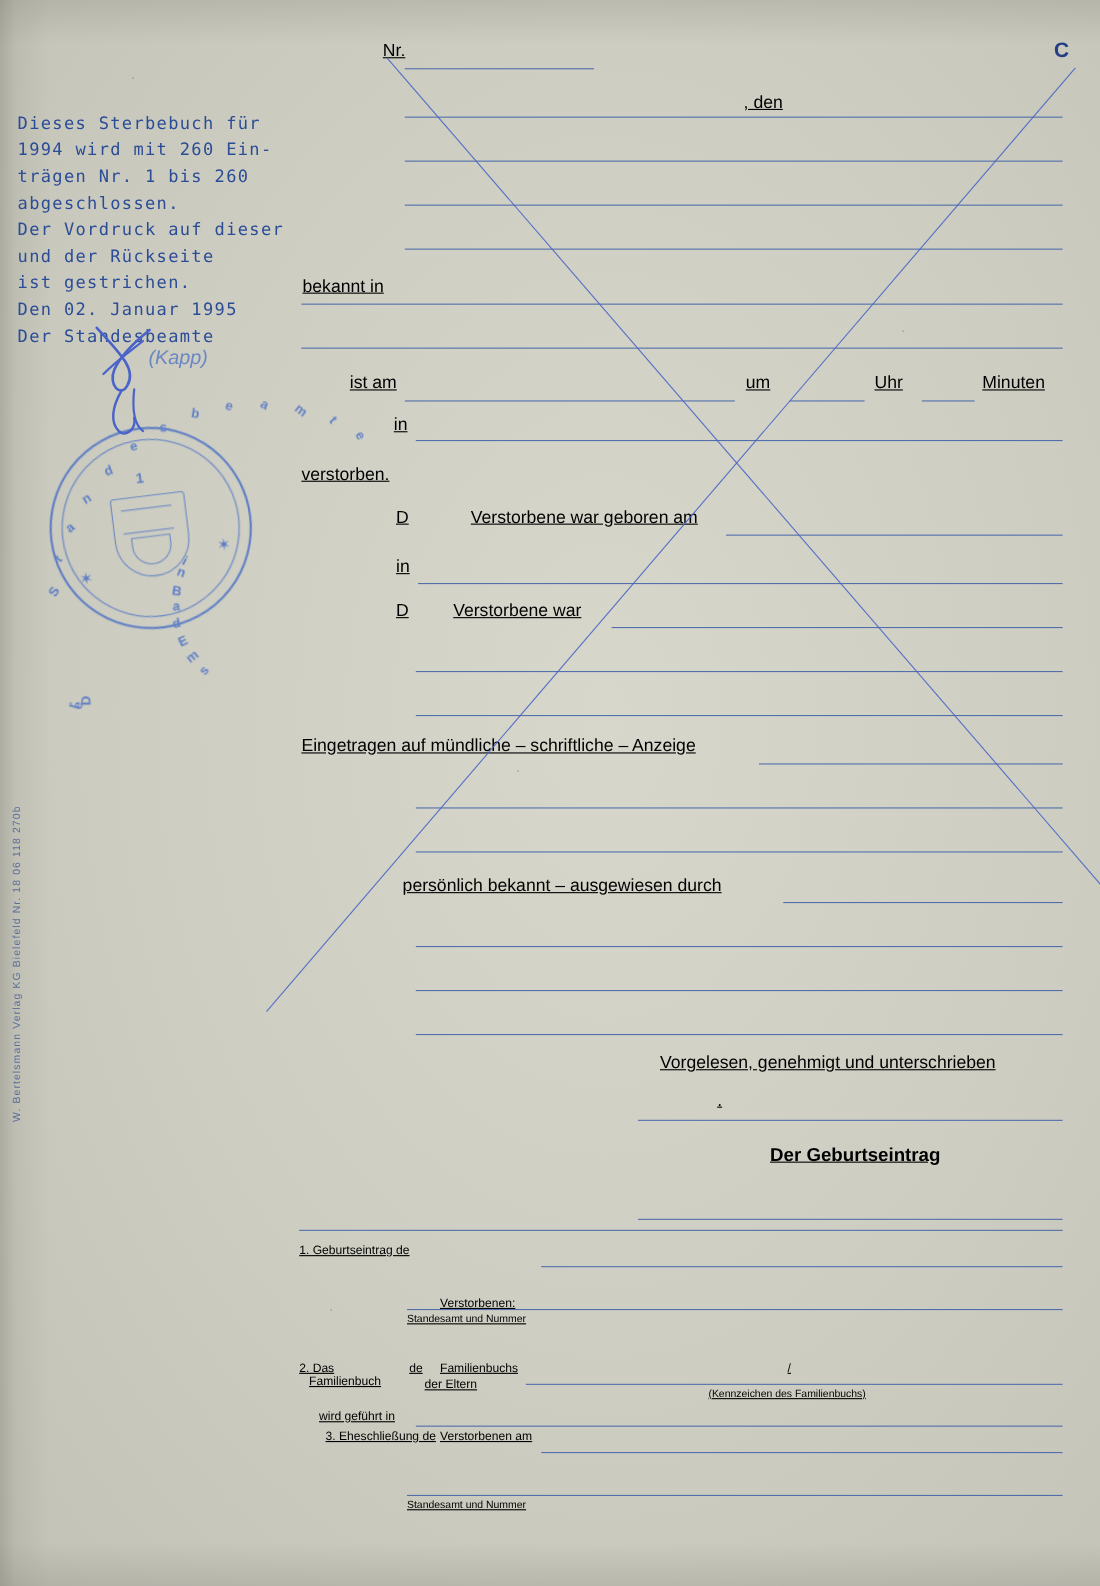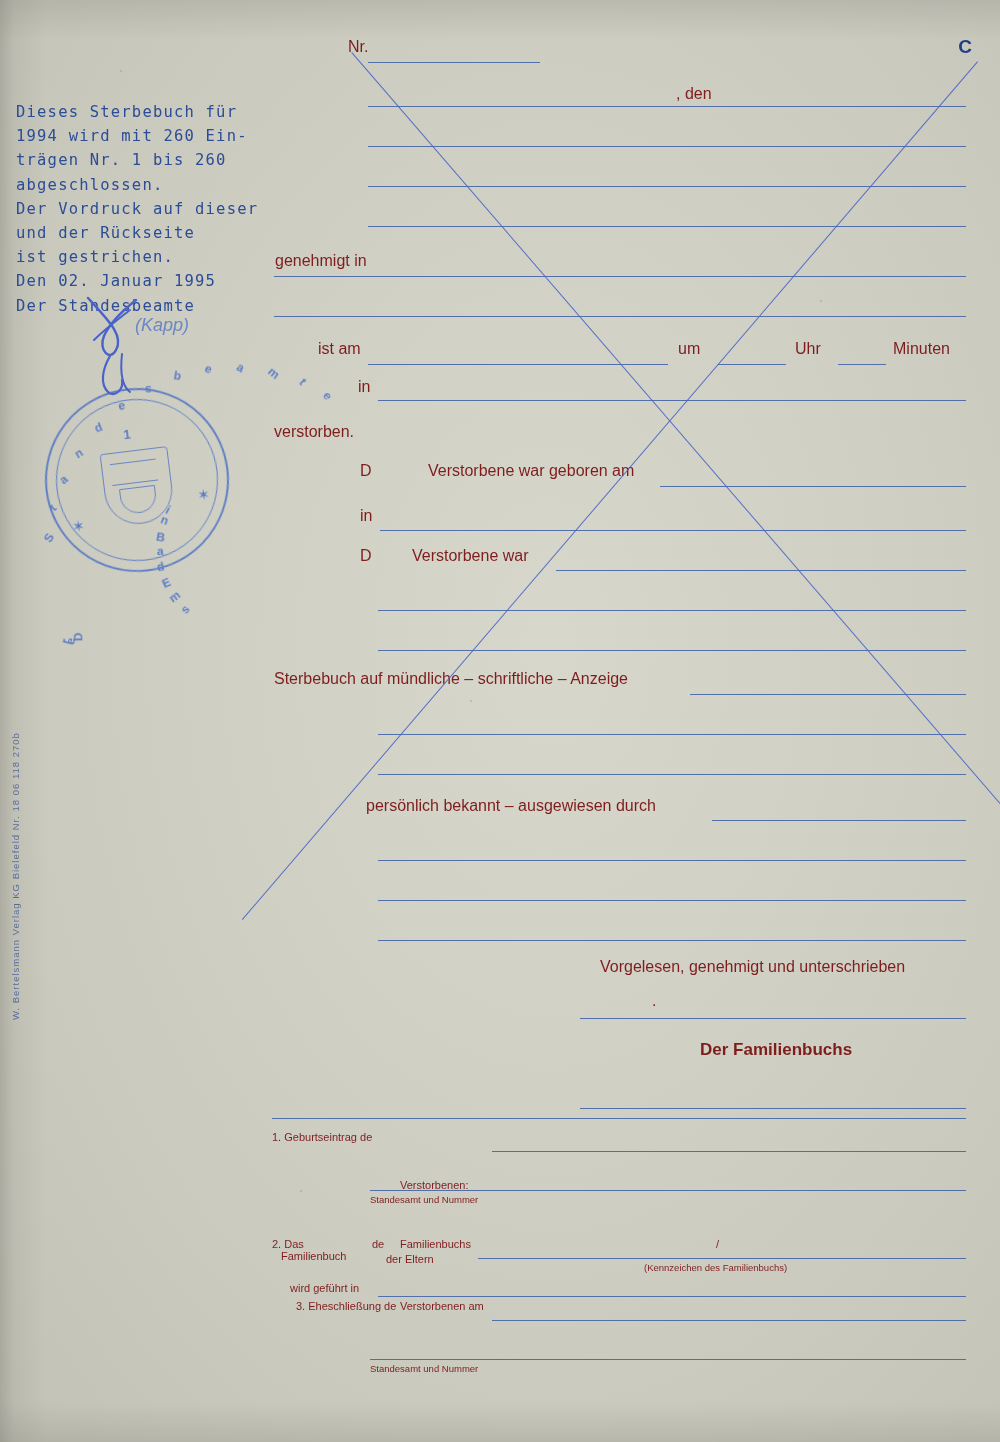--- a/index.html
+++ b/index.html
@@ -14,21 +14,21 @@
   
   .paper{
     position:absolute;inset:0;
     background:
       linear-gradient(90deg, rgba(120,120,110,.35) 0px, rgba(120,120,110,.12) 14px, rgba(255,255,255,0) 46px),
       linear-gradient(180deg, rgba(120,120,110,.22) 0px, rgba(255,255,255,0) 40px),
       linear-gradient(0deg, rgba(120,120,110,.22) 0px, rgba(255,255,255,0) 40px),
       radial-gradient(ellipse at 55% 45%, #d7d7cc 0%, #cdcdc2 55%, #c2c2b7 100%);
   }
   .speck{position:absolute;background:rgba(90,90,80,.25);border-radius:50%;}
-  .formtext{position:absolute;font-size:16px;color:#7f1d1d;white-space:nowrap;}
+  .formtext{position:absolute;font-size:16px;color:#000000;white-space:nowrap;text-decoration:underline;}
   .small{font-size:11px;}
   .tiny{font-size:9.5px;}
   .bold{font-weight:bold;}
 
   .rule{position:absolute;height:0;border-top:1px solid #3b5fa6;opacity:.85;}
 
   
   .typed{
     position:absolute;
     font-family:"DejaVu Sans Mono", monospace;
@@ -103,21 +103,21 @@
 <div class="formtext" style="left:348px;top:38px;">Nr.</div>
 <div class="rule" style="left:368px;top:62px;width:172px;"></div>
 
 <div class="formtext" style="left:676px;top:85px;">, den</div>
 <div class="rule" style="left:368px;top:106px;width:598px;"></div>
 
 <div class="rule" style="left:368px;top:146px;width:598px;"></div>
 <div class="rule" style="left:368px;top:186px;width:598px;"></div>
 <div class="rule" style="left:368px;top:226px;width:598px;"></div>
 
-<div class="formtext" style="left:275px;top:252px;">genehmigt in</div>
+<div class="formtext" style="left:275px;top:252px;">bekannt in</div>
 <div class="rule" style="left:274px;top:276px;width:692px;"></div>
 <div class="rule" style="left:274px;top:316px;width:692px;"></div>
 
 <div class="formtext" style="left:318px;top:340px;">ist am</div>
 <div class="formtext" style="left:678px;top:340px;">um</div>
 <div class="formtext" style="left:795px;top:340px;">Uhr</div>
 <div class="formtext" style="left:893px;top:340px;">Minuten</div>
 <div class="rule" style="left:368px;top:364px;width:300px;"></div>
 <div class="rule" style="left:718px;top:364px;width:68px;"></div>
 <div class="rule" style="left:838px;top:364px;width:48px;"></div>
@@ -133,36 +133,36 @@
 
 <div class="formtext" style="left:360px;top:507px;">in</div>
 <div class="rule" style="left:380px;top:530px;width:586px;"></div>
 
 <div class="formtext" style="left:360px;top:547px;">D</div>
 <div class="formtext" style="left:412px;top:547px;">Verstorbene war</div>
 <div class="rule" style="left:556px;top:570px;width:410px;"></div>
 <div class="rule" style="left:378px;top:610px;width:588px;"></div>
 <div class="rule" style="left:378px;top:650px;width:588px;"></div>
 
-<div class="formtext" style="left:274px;top:670px;">Sterbebuch auf mündliche – schriftliche – Anzeige</div>
+<div class="formtext" style="left:274px;top:670px;">Eingetragen auf mündliche – schriftliche – Anzeige</div>
 <div class="rule" style="left:690px;top:694px;width:276px;"></div>
 <div class="rule" style="left:378px;top:734px;width:588px;"></div>
 <div class="rule" style="left:378px;top:774px;width:588px;"></div>
 
 <div class="formtext" style="left:366px;top:797px;">persönlich bekannt – ausgewiesen durch</div>
 <div class="rule" style="left:712px;top:820px;width:254px;"></div>
 <div class="rule" style="left:378px;top:860px;width:588px;"></div>
 <div class="rule" style="left:378px;top:900px;width:588px;"></div>
 <div class="rule" style="left:378px;top:940px;width:588px;"></div>
 
 <div class="formtext" style="left:600px;top:958px;">Vorgelesen, genehmigt und unterschrieben</div>
 <div class="formtext" style="left:652px;top:992px;">.</div>
 <div class="rule" style="left:580px;top:1018px;width:386px;"></div>
 
-<div class="formtext bold" style="left:700px;top:1040px;font-size:17px;">Der Familienbuchs</div>
+<div class="formtext bold" style="left:700px;top:1040px;font-size:17px;">Der Geburtseintrag</div>
 <div class="rule" style="left:580px;top:1108px;width:386px;"></div>
 
 <div class="rule" style="left:272px;top:1118px;width:694px;"></div>
 
 <div class="formtext small" style="left:272px;top:1131px;">1. Geburtseintrag de</div>
 <div class="formtext small" style="left:400px;top:1131px;margin-top:48px;">Verstorbenen:</div>
 <div class="rule" style="left:492px;top:1151px;width:474px;"></div>
 <div class="rule" style="left:370px;top:1190px;width:596px;"></div>
 <div class="formtext tiny" style="left:370px;top:1194px;">Standesamt und Nummer</div>
 

